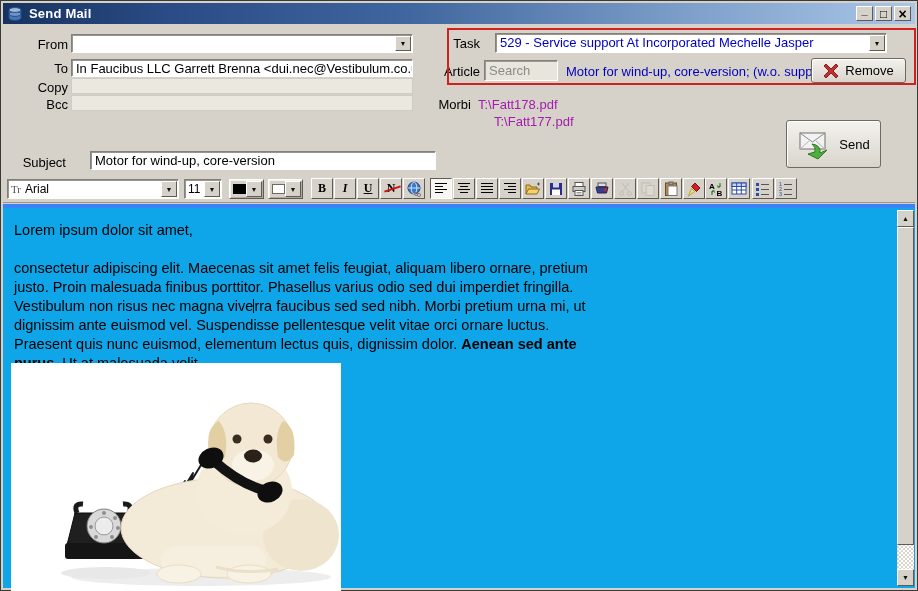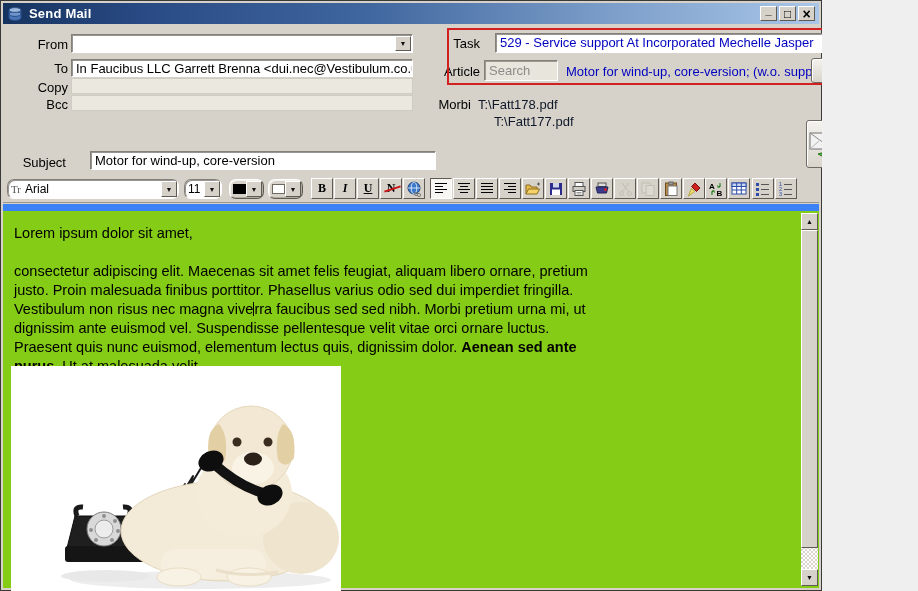--- a/index.html
+++ b/index.html
@@ -1,20 +1,20 @@
 <!DOCTYPE html>
 <html><head>
 <meta charset="utf-8">
 <style>
   * { margin:0; padding:0; box-sizing:border-box; }
   html,body { background:#efefef; }
   body { font-family:"Liberation Sans", sans-serif; }
 
   .window{
-    position:relative; width:822px; height:591px; background:#d6d2c9;
+    position:relative; width:918px; height:591px; background:#d6d2c9;
     box-shadow: inset 0 0 0 1px #3a3a38, inset 0 0 0 3px #d6d2c9;
     overflow:hidden;
   }
 
   
   .titlebar{
     position:absolute; left:3px; top:3px; right:3px; height:21px;
     background:linear-gradient(to right,#16335f 0%,#2a4b86 18%,#40679f 45%,#7d9fca 75%,#aac6e8 100%);
     display:flex; align-items:center; padding:0 4px; color:#fff;
   }
@@ -67,46 +67,46 @@
   }
   .search-input::placeholder{ color:#8b8b87; }
   .btn{
     display:flex; align-items:center; justify-content:center; gap:6px;
     font-size:13px; color:#000; cursor:default;
     background:linear-gradient(#f4f2ee,#d9d5cc);
     border:1px solid #6e6a61; border-radius:3px;
     box-shadow: inset 1px 1px 0 #fff;
   }
   .remove-btn{ position:absolute; left:811px; top:58px; width:95px; height:25px; }
-  .send-btn{ position:absolute; left:806px; top:120px; width:95px; height:48px;justify-content:space-between; }
-  .files-item{ position:absolute; font-size:13px; color:#0f172a; }
+  .send-btn{ position:absolute; left:786px; top:120px; width:95px; height:48px; }
+  .files-item{ position:absolute; font-size:13px; color:#a21caf; }
 
   
   .toolbar{ position:absolute; left:3px; right:3px; top:176px; height:27px; background:#d6d2c9; border-bottom:1px solid #9a968c; }
-  .combo-sm{ height:20px; background:#fff; font-size:12px; display:flex; align-items:center; padding-left:3px; position:absolute; top:3px;border-radius:7px; }
+  .combo-sm{ height:20px; background:#fff; font-size:12px; display:flex; align-items:center; padding-left:3px; position:absolute; top:3px; }
   .tbtn{
     position:absolute; top:2px; width:22px; height:21px;
     background:#d6d2c9; border:1px solid; border-color:#fff #5f5b53 #5f5b53 #fff;
     display:flex; align-items:center; justify-content:center; font-size:12px; cursor:default;
   }
   .tbtn.pressed{ border-color:#5f5b53 #fff #fff #5f5b53; background:#f7f6f3; }
   .tbtn.disabled svg, .tbtn.disabled span{ opacity:.4; filter:grayscale(1); }
   .tt-glyph{ font-family:"Liberation Serif",serif; font-size:11px; color:#555; margin-right:4px; }
   .bold-g{ font-weight:bold; font-family:"Liberation Serif",serif; }
   .italic-g{ font-style:italic; font-family:"Liberation Serif",serif; font-weight:bold; }
   .under-g{ text-decoration:underline; font-weight:bold; font-family:"Liberation Serif",serif; }
   .strike-wrap{ position:relative; font-weight:bold; font-family:"Liberation Serif",serif; }
   .strike-bar{ position:absolute; left:-3px; top:7px; width:17px; height:2px; background:#cc1111; transform:rotate(-18deg); }
   .swatch-black{ width:13px; height:10px; background:#000; border:1px solid #000; }
   .swatch-white{ width:13px; height:10px; background:#fff; border:1px solid #6e6a61; }
 
   
   .editor{
     position:absolute; left:3px; right:3px; top:204px; bottom:3px;
-    background:#84cc16; border-top:7px solid #3b82f6;
+    background:#0ea5e9; border-top:4px solid #3b82f6;
   }
   .editor-text{
     position:absolute; left:11px; top:13px; width:578px;
     font-size:14.5px; line-height:19px; color:#000;
   }
   .editor-text p{ margin:0; }
   .p-gap{ height:19px; }
   .caret{ display:inline-block; width:1px; height:14px; background:#000; vertical-align:-2px; }
   .dog-figure{ position:absolute; left:8px; top:155px; width:330px; height:229px; background:#fff; }
 

